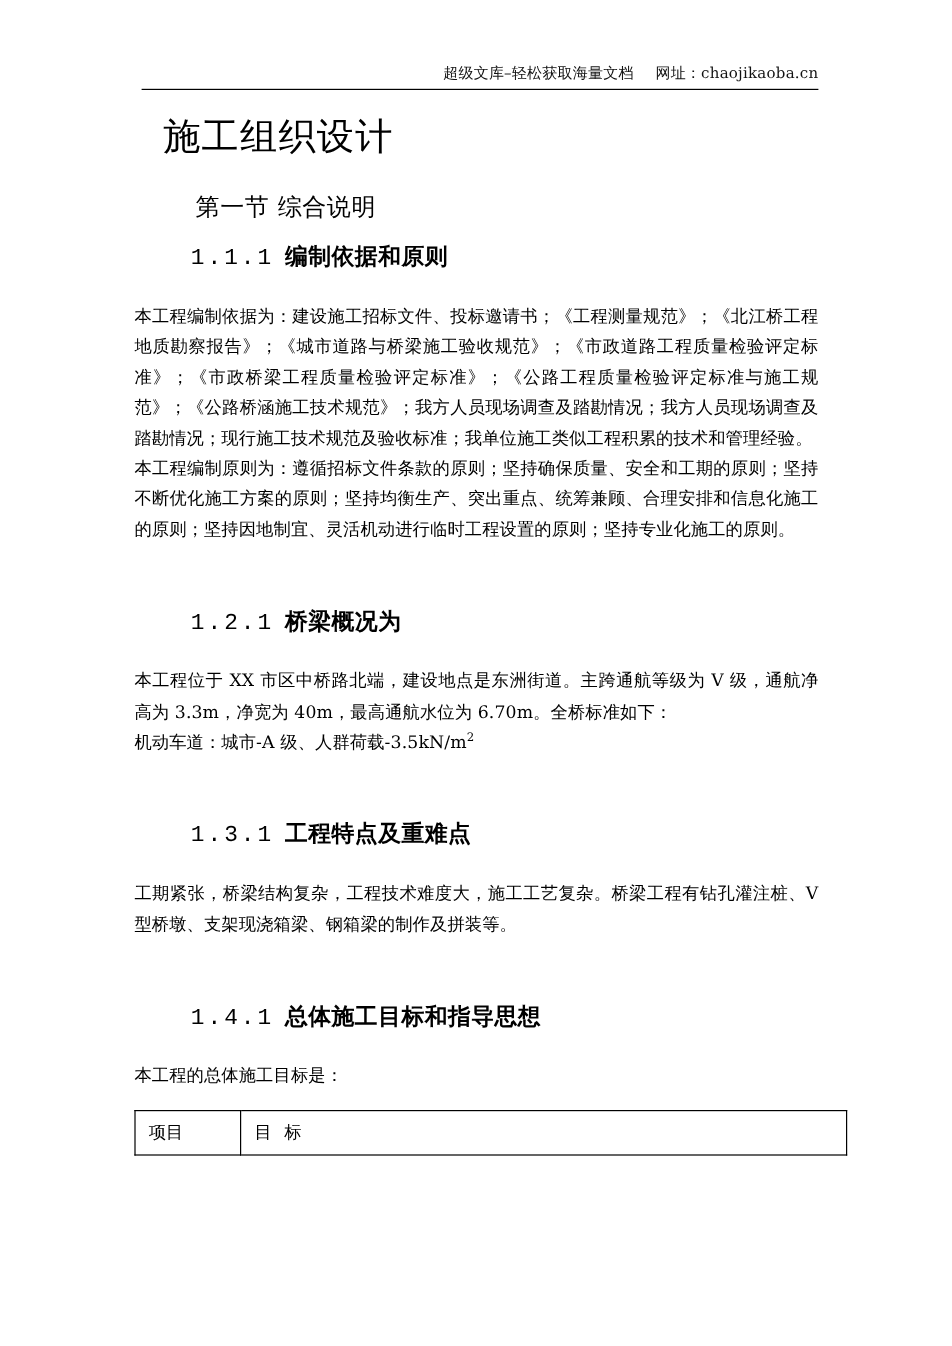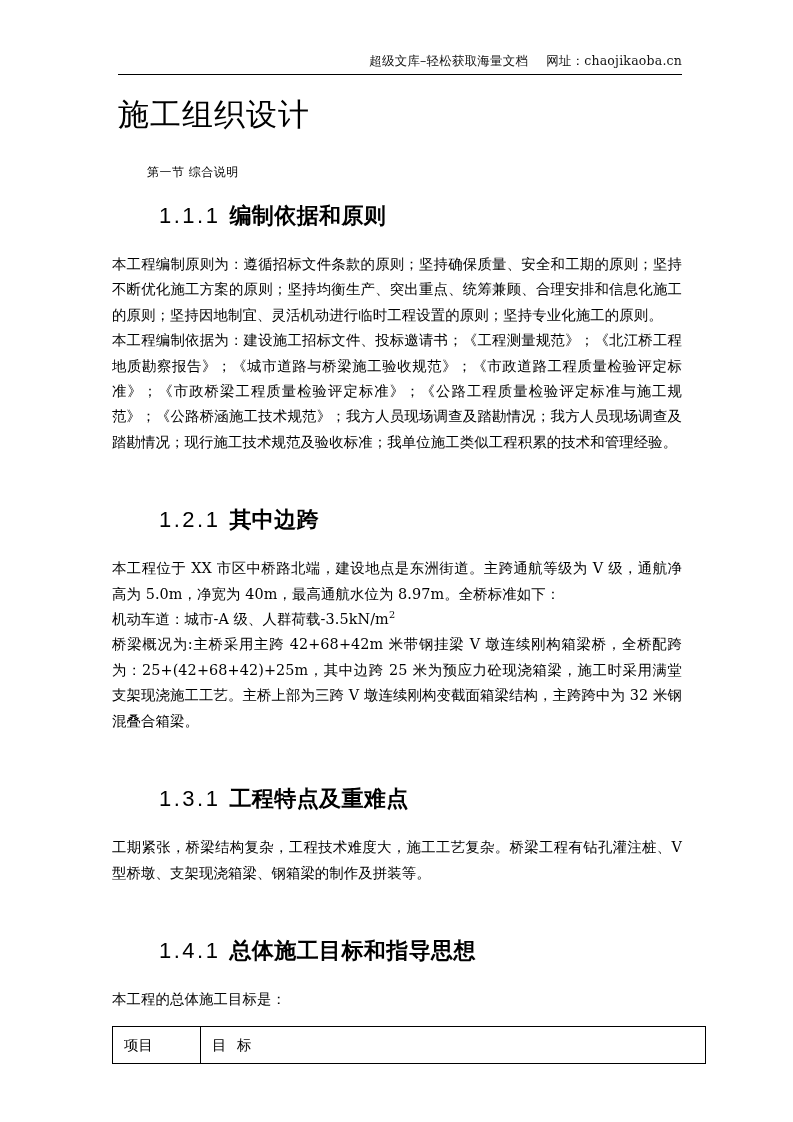--- a/index.html
+++ b/index.html
@@ -59,36 +59,36 @@
     left: 112px;
     top: 92px;
     width: 570px;
   }
 
   .doc-title {
     font-family: "DejaVu Serif", "Liberation Serif", serif;
     font-size: 31px;
     font-weight: normal;
     line-height: 44px;
-    margin: 0 0 0 6px;
+    margin: 0 0 0 24px;
     letter-spacing: 1px;
   }
 
   .section-label {
     font-family: "DejaVu Sans", "Liberation Sans", sans-serif;
-    font-size: 12px;
+    font-size: 20px;
     line-height: 26px;
-    margin: 23px 0 0 35px;
+    margin: 23px 0 0 51px;
     letter-spacing: 0.5px;
     font-weight: normal;
   }
 
   .heading-2 {
-    font-family: Liberation Sans, sans-serif;
-    font-size: 22px;
+    font-family: Liberation Mono, monospace;
+    font-size: 19px;
     font-weight: bold;
     line-height: 29px;
     margin: 16px 0 0 47px;
     letter-spacing: 0.4px;
   }
   .heading-2 .h-num {
     font-weight: normal;
     letter-spacing: 2.5px;
     margin-right: 9px;
   }
@@ -146,31 +146,30 @@
 
   <div class="content">
 
     <h1 class="doc-title">施工组织设计</h1>
 
     <div class="section-label">第一节 综合说明</div>
 
     <h2 class="heading-2"><span class="h-num">1.1.1</span><span>编制依据和原则</span></h2>
 
     <div class="gap-md"></div>
+    <p class="para tight">本工程编制依据为：建设施工招标文件、投标邀请书；《工程测量规范》；《北江桥工程地质勘察报告》；《城市道路与桥梁施工验收规范》；《市政道路工程质量检验评定标准》；《市政桥梁工程质量检验评定标准》；《公路工程质量检验评定标准与施工规范》；《公路桥涵施工技术规范》；我方人员现场调查及踏勘情况；我方人员现场调查及踏勘情况；现行施工技术规范及验收标准；我单位施工类似工程积累的技术和管理经验。</p>
     <p class="para tight">本工程编制原则为：遵循招标文件条款的原则；坚持确保质量、安全和工期的原则；坚持不断优化施工方案的原则；坚持均衡生产、突出重点、统筹兼顾、合理安排和信息化施工的原则；坚持因地制宜、灵活机动进行临时工程设置的原则；坚持专业化施工的原则。</p>
-    <p class="para tight">本工程编制依据为：建设施工招标文件、投标邀请书；《工程测量规范》；《北江桥工程地质勘察报告》；《城市道路与桥梁施工验收规范》；《市政道路工程质量检验评定标准》；《市政桥梁工程质量检验评定标准》；《公路工程质量检验评定标准与施工规范》；《公路桥涵施工技术规范》；我方人员现场调查及踏勘情况；我方人员现场调查及踏勘情况；现行施工技术规范及验收标准；我单位施工类似工程积累的技术和管理经验。</p>
 
     <div class="gap-lg"></div>
 
-    <h2 class="heading-2"><span class="h-num">1.2.1</span><span>其中边跨</span></h2>
+    <h2 class="heading-2"><span class="h-num">1.2.1</span><span>桥梁概况为</span></h2>
 
     <div class="gap-md"></div>
-    <p class="para tight">本工程位于 XX 市区中桥路北端，建设地点是东洲街道。主跨通航等级为 V 级，通航净高为 5.0m，净宽为 40m，最高通航水位为 8.97m。全桥标准如下：</p>
+    <p class="para tight">本工程位于 XX 市区中桥路北端，建设地点是东洲街道。主跨通航等级为 V 级，通航净高为 3.3m，净宽为 40m，最高通航水位为 6.70m。全桥标准如下：</p>
     <p class="para tight"><span>机动车道：城市-A 级、人群荷载-3.5kN/m</span><sup>2</sup></p>
-    <p class="para tight">桥梁概况为:主桥采用主跨 42+68+42m 米带钢挂梁 V 墩连续刚构箱梁桥，全桥配跨为：25+(42+68+42)+25m，其中边跨 25 米为预应力砼现浇箱梁，施工时采用满堂支架现浇施工工艺。主桥上部为三跨 V 墩连续刚构变截面箱梁结构，主跨跨中为 32 米钢混叠合箱梁。</p>
 
     <div class="gap-lg"></div>
 
     <h2 class="heading-2"><span class="h-num">1.3.1</span><span>工程特点及重难点</span></h2>
 
     <div class="gap-md"></div>
     <p class="para tight">工期紧张，桥梁结构复杂，工程技术难度大，施工工艺复杂。桥梁工程有钻孔灌注桩、V 型桥墩、支架现浇箱梁、钢箱梁的制作及拼装等。</p>
 
     <div class="gap-lg"></div>
 

